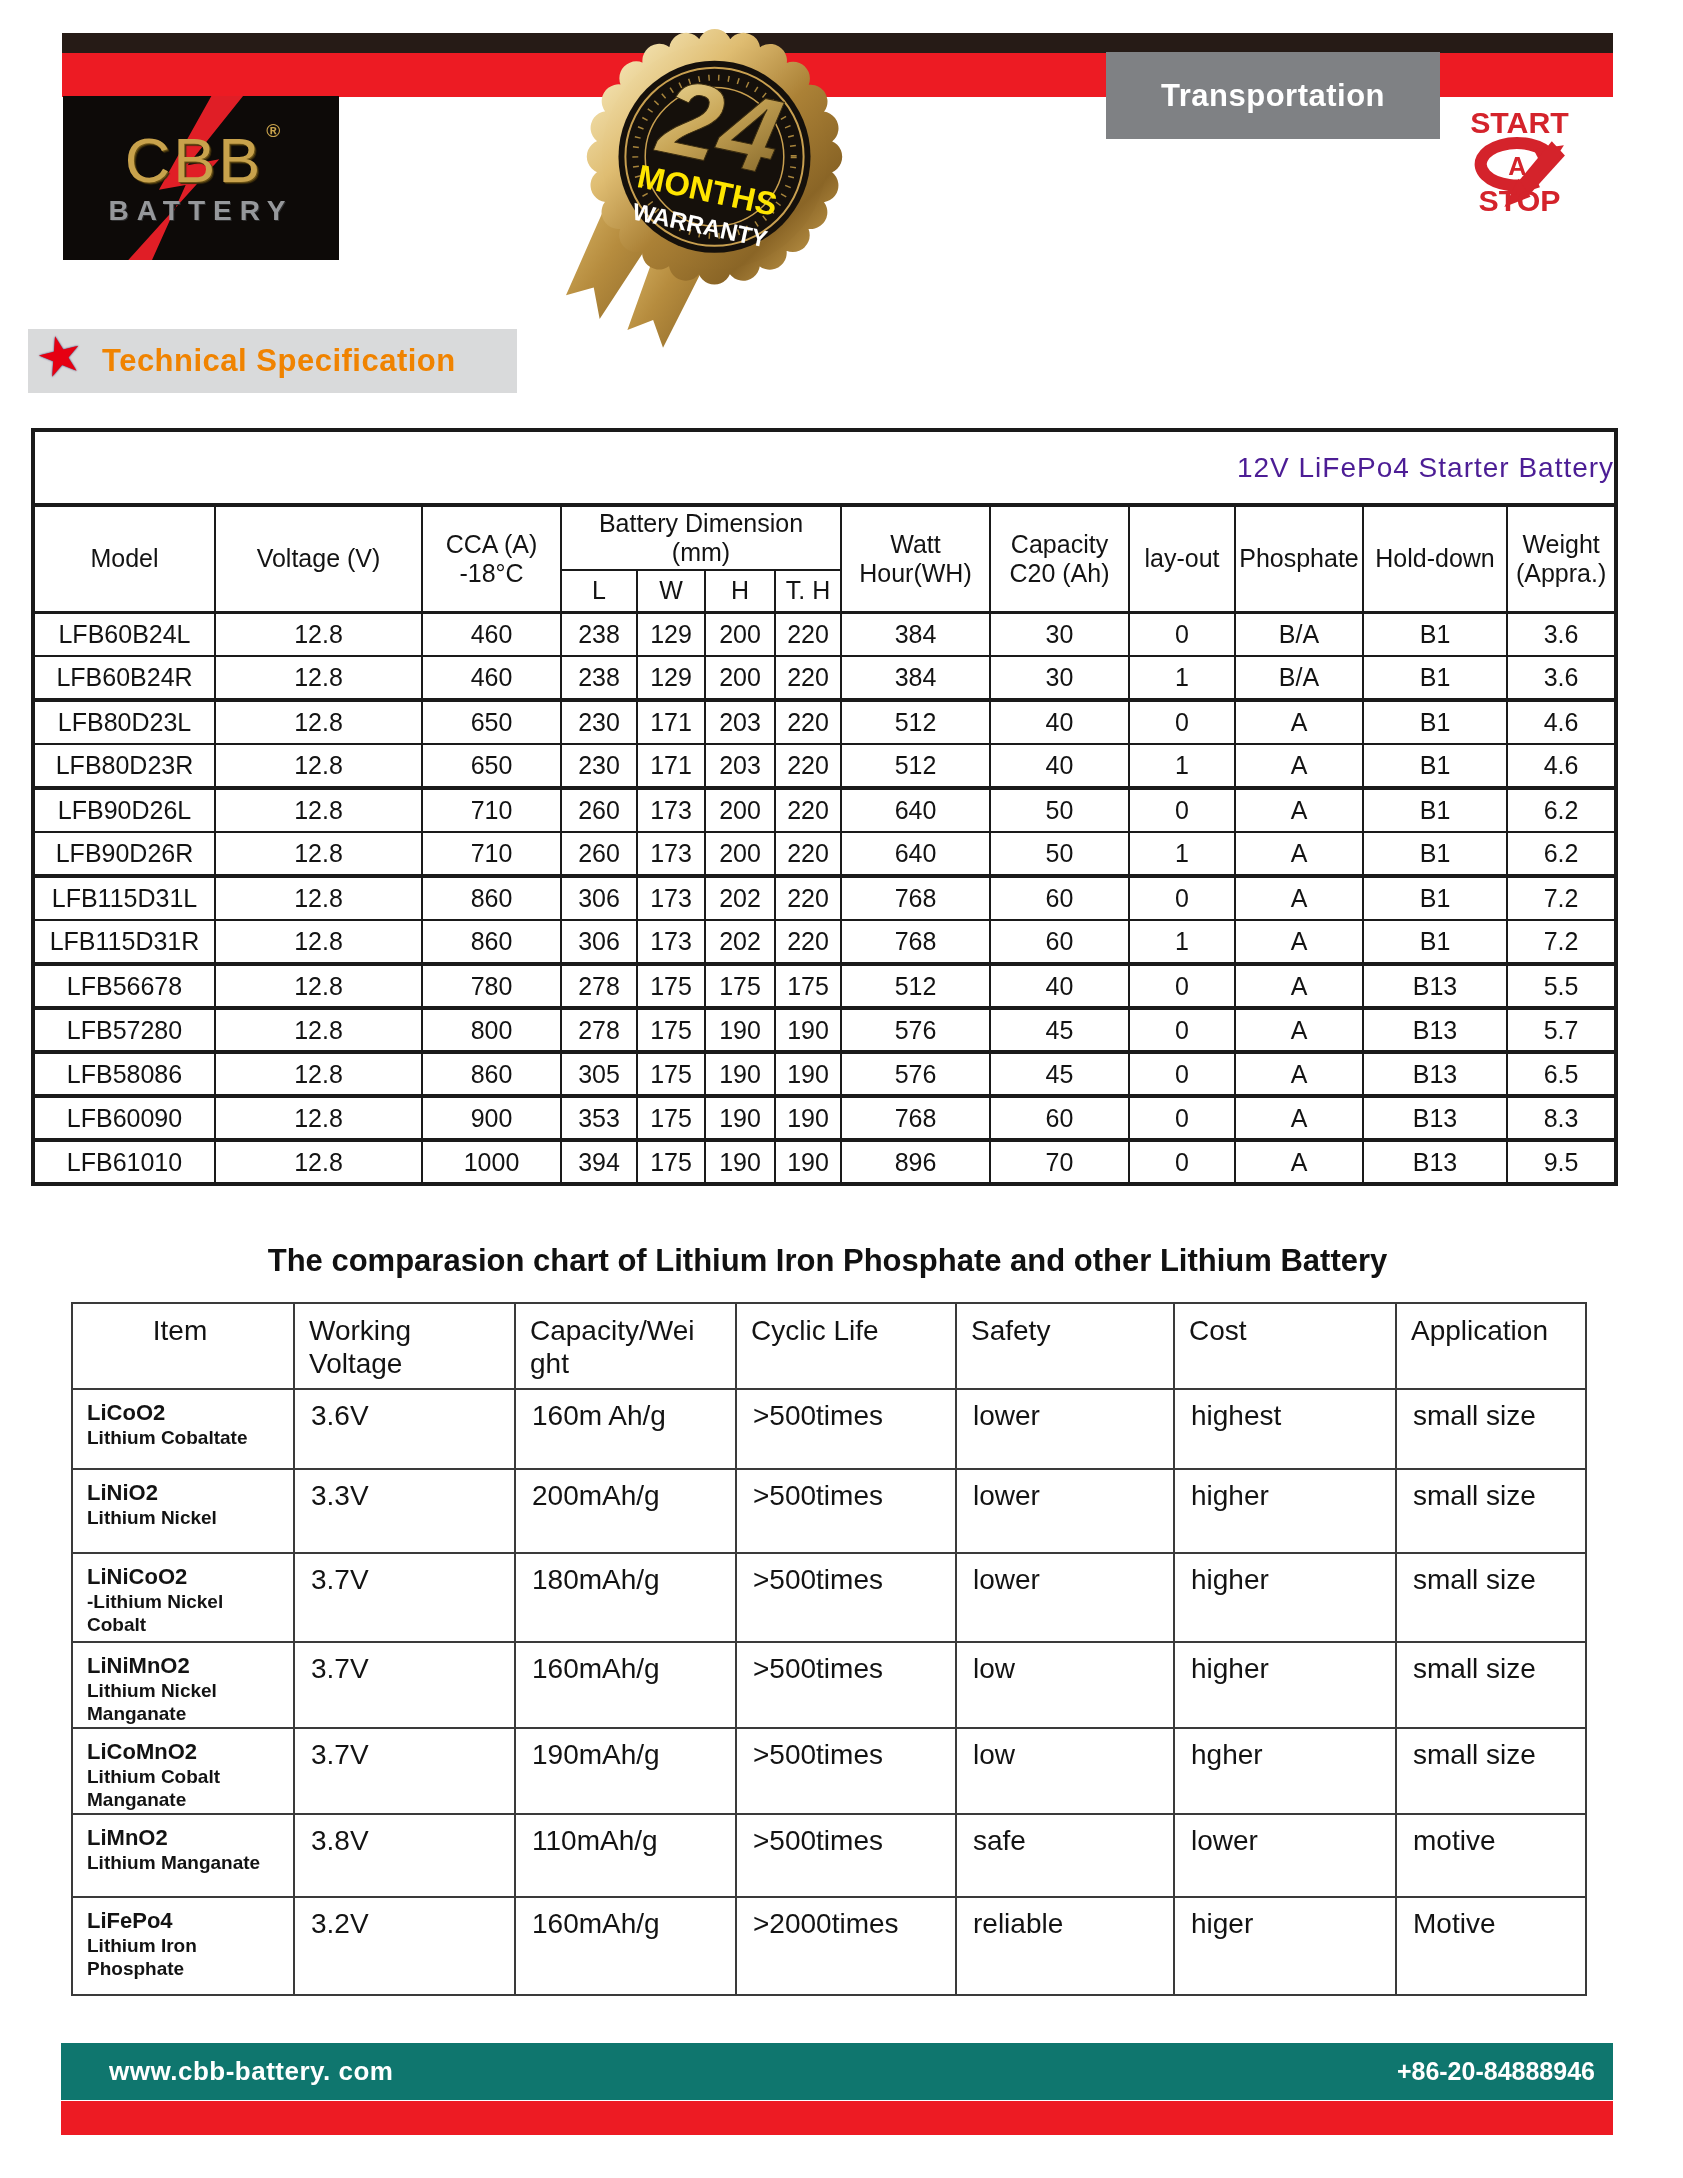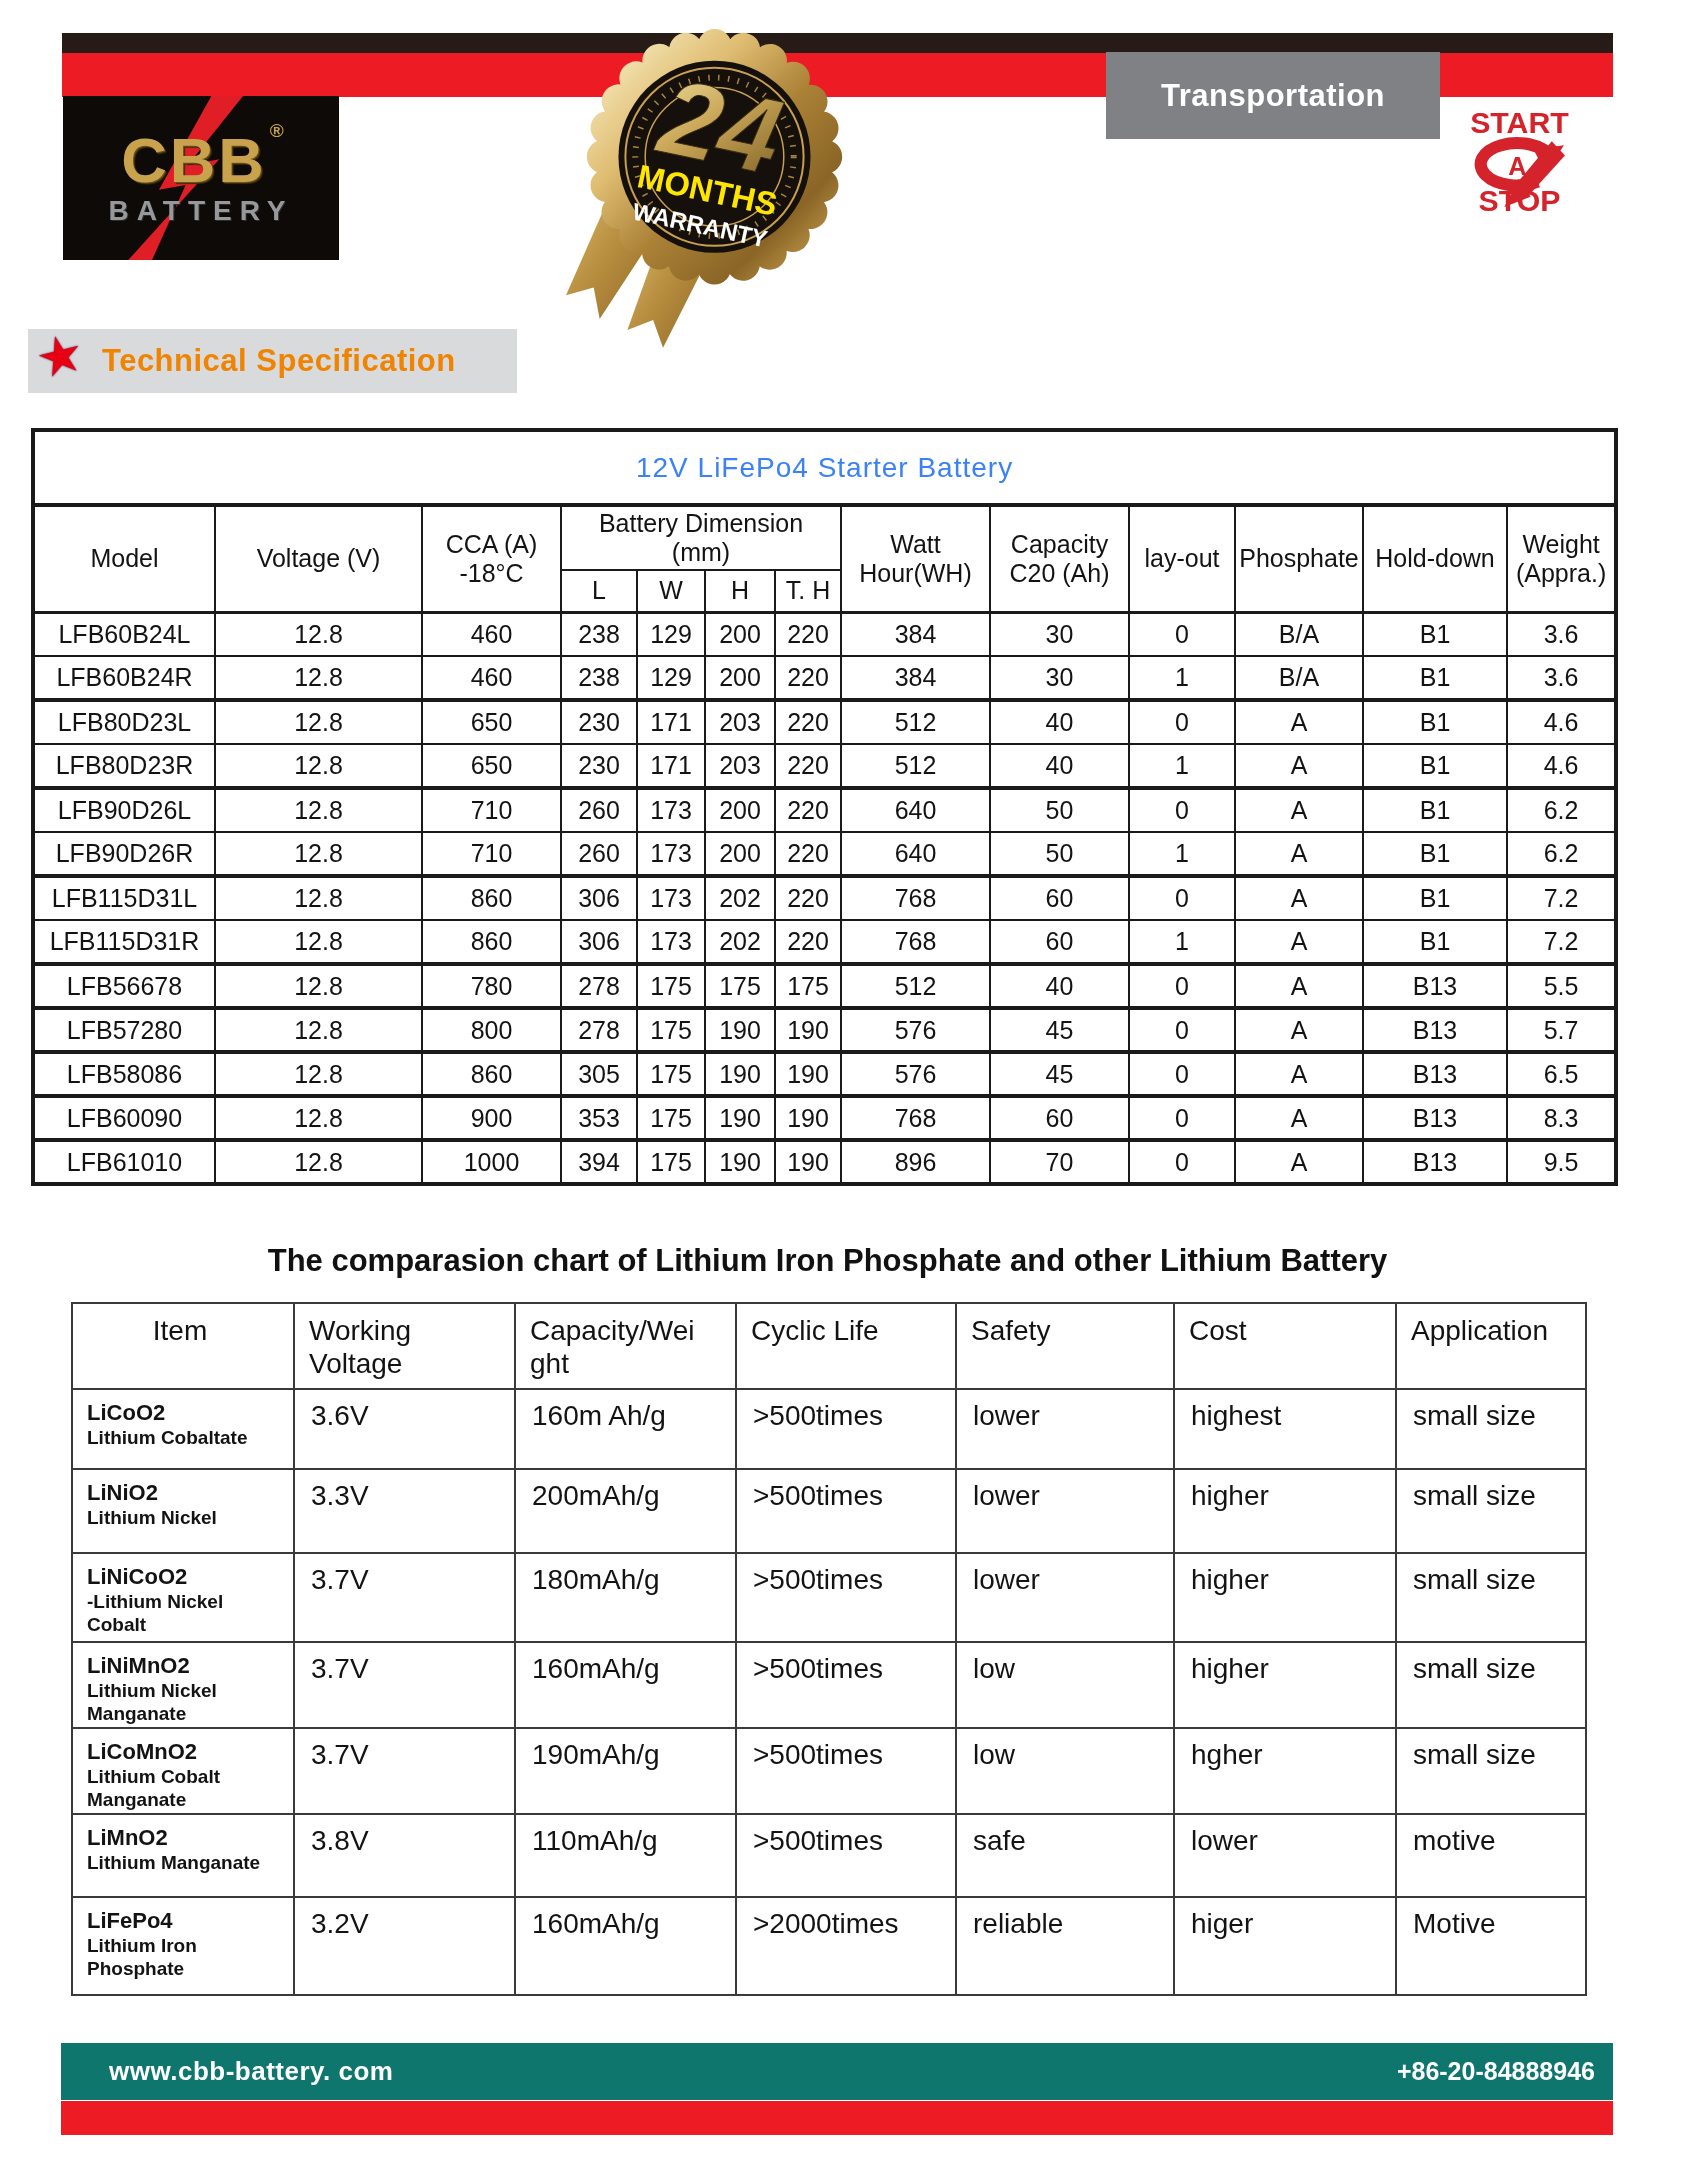--- a/index.html
+++ b/index.html
@@ -9,21 +9,21 @@
   
   .stripe-black{position:absolute;left:62px;top:33px;width:1551px;height:21px;background:#261b16;}
   .stripe-red{position:absolute;left:62px;top:53px;width:1551px;height:44px;background:#ed1b23;}
 
   
   .logo-box{position:absolute;left:63px;top:96px;width:276px;height:164px;background:#0d0a08;z-index:3;}
   .logo-bolt{position:absolute;left:0;top:0;width:100%;height:100%;}
   .logo-text{position:absolute;left:0;top:0;width:100%;height:100%;display:flex;flex-direction:column;
              align-items:center;justify-content:center;}
   .logo-cbb-row{position:relative;line-height:1;}
-  .logo-cbb{font-size:63px;font-weight:bold;letter-spacing:3px;color:#c8a24c;
+  .logo-cbb{font-size:63px;font-weight:normal;letter-spacing:3px;color:#c8a24c;
             text-shadow:1px 1px 0 #6b5317,2px 2px 1px #3c2e0c;}
   .logo-reg{font-size:19px;font-weight:bold;color:#c8a24c;vertical-align:top;position:relative;top:-8px;left:3px;}
   .logo-battery{font-size:28px;font-weight:bold;letter-spacing:8px;color:#96989b;margin-top:3px;
                 text-shadow:1px 1px 0 #2c2c2c;}
 
   
   .badge{position:absolute;left:566px;top:8px;width:297px;height:347px;z-index:4;}
 
   
   .transport-box{position:absolute;left:1106px;top:52px;width:334px;height:87px;background:#7f8184;
@@ -37,21 +37,21 @@
   .tech-band{position:absolute;left:28px;top:329px;width:489px;height:64px;background:#d9dadb;}
   .tech-star{position:absolute;left:8px;top:-4px;font-size:53px;color:#e60012;
              transform:rotate(-14deg);text-shadow:0 0 2px #27235c;}
   .tech-title{position:absolute;left:74px;top:14px;font-size:31px;font-weight:bold;color:#f08300;letter-spacing:0.5px;}
 
   
   table{border-collapse:collapse;table-layout:fixed;}
   .spec{position:absolute;left:31px;top:428px;width:1583px;border:4px solid #1a1a1a;}
   .spec th,.spec td{border:2px solid #1a1a1a;text-align:center;vertical-align:middle;
                     font-weight:normal;padding:0;overflow:hidden;}
-  .spec .t-title{height:71px;border-bottom:4px solid #1a1a1a;font-size:28px;color:#3b82f6;letter-spacing:1px;}
+  .spec .t-title{height:71px;border-bottom:4px solid #1a1a1a;font-size:28px;color:#4c1d95;letter-spacing:1px;text-align:right;}
   .spec .h-main{height:65px;font-size:25px;line-height:29px;}
   .spec .h-sub{height:42px;font-size:25px;}
   .spec tbody tr{height:44px;}
   .spec tbody td{font-size:25px;}
   .spec tbody tr:first-child td{border-top:3px solid #1a1a1a;}
   .spec tr.thick td{border-bottom:4px solid #1a1a1a;}
 
   
   .comp-title{position:absolute;left:71px;top:1243px;width:1513px;text-align:center;
               font-size:31px;font-weight:bold;color:#111;}

